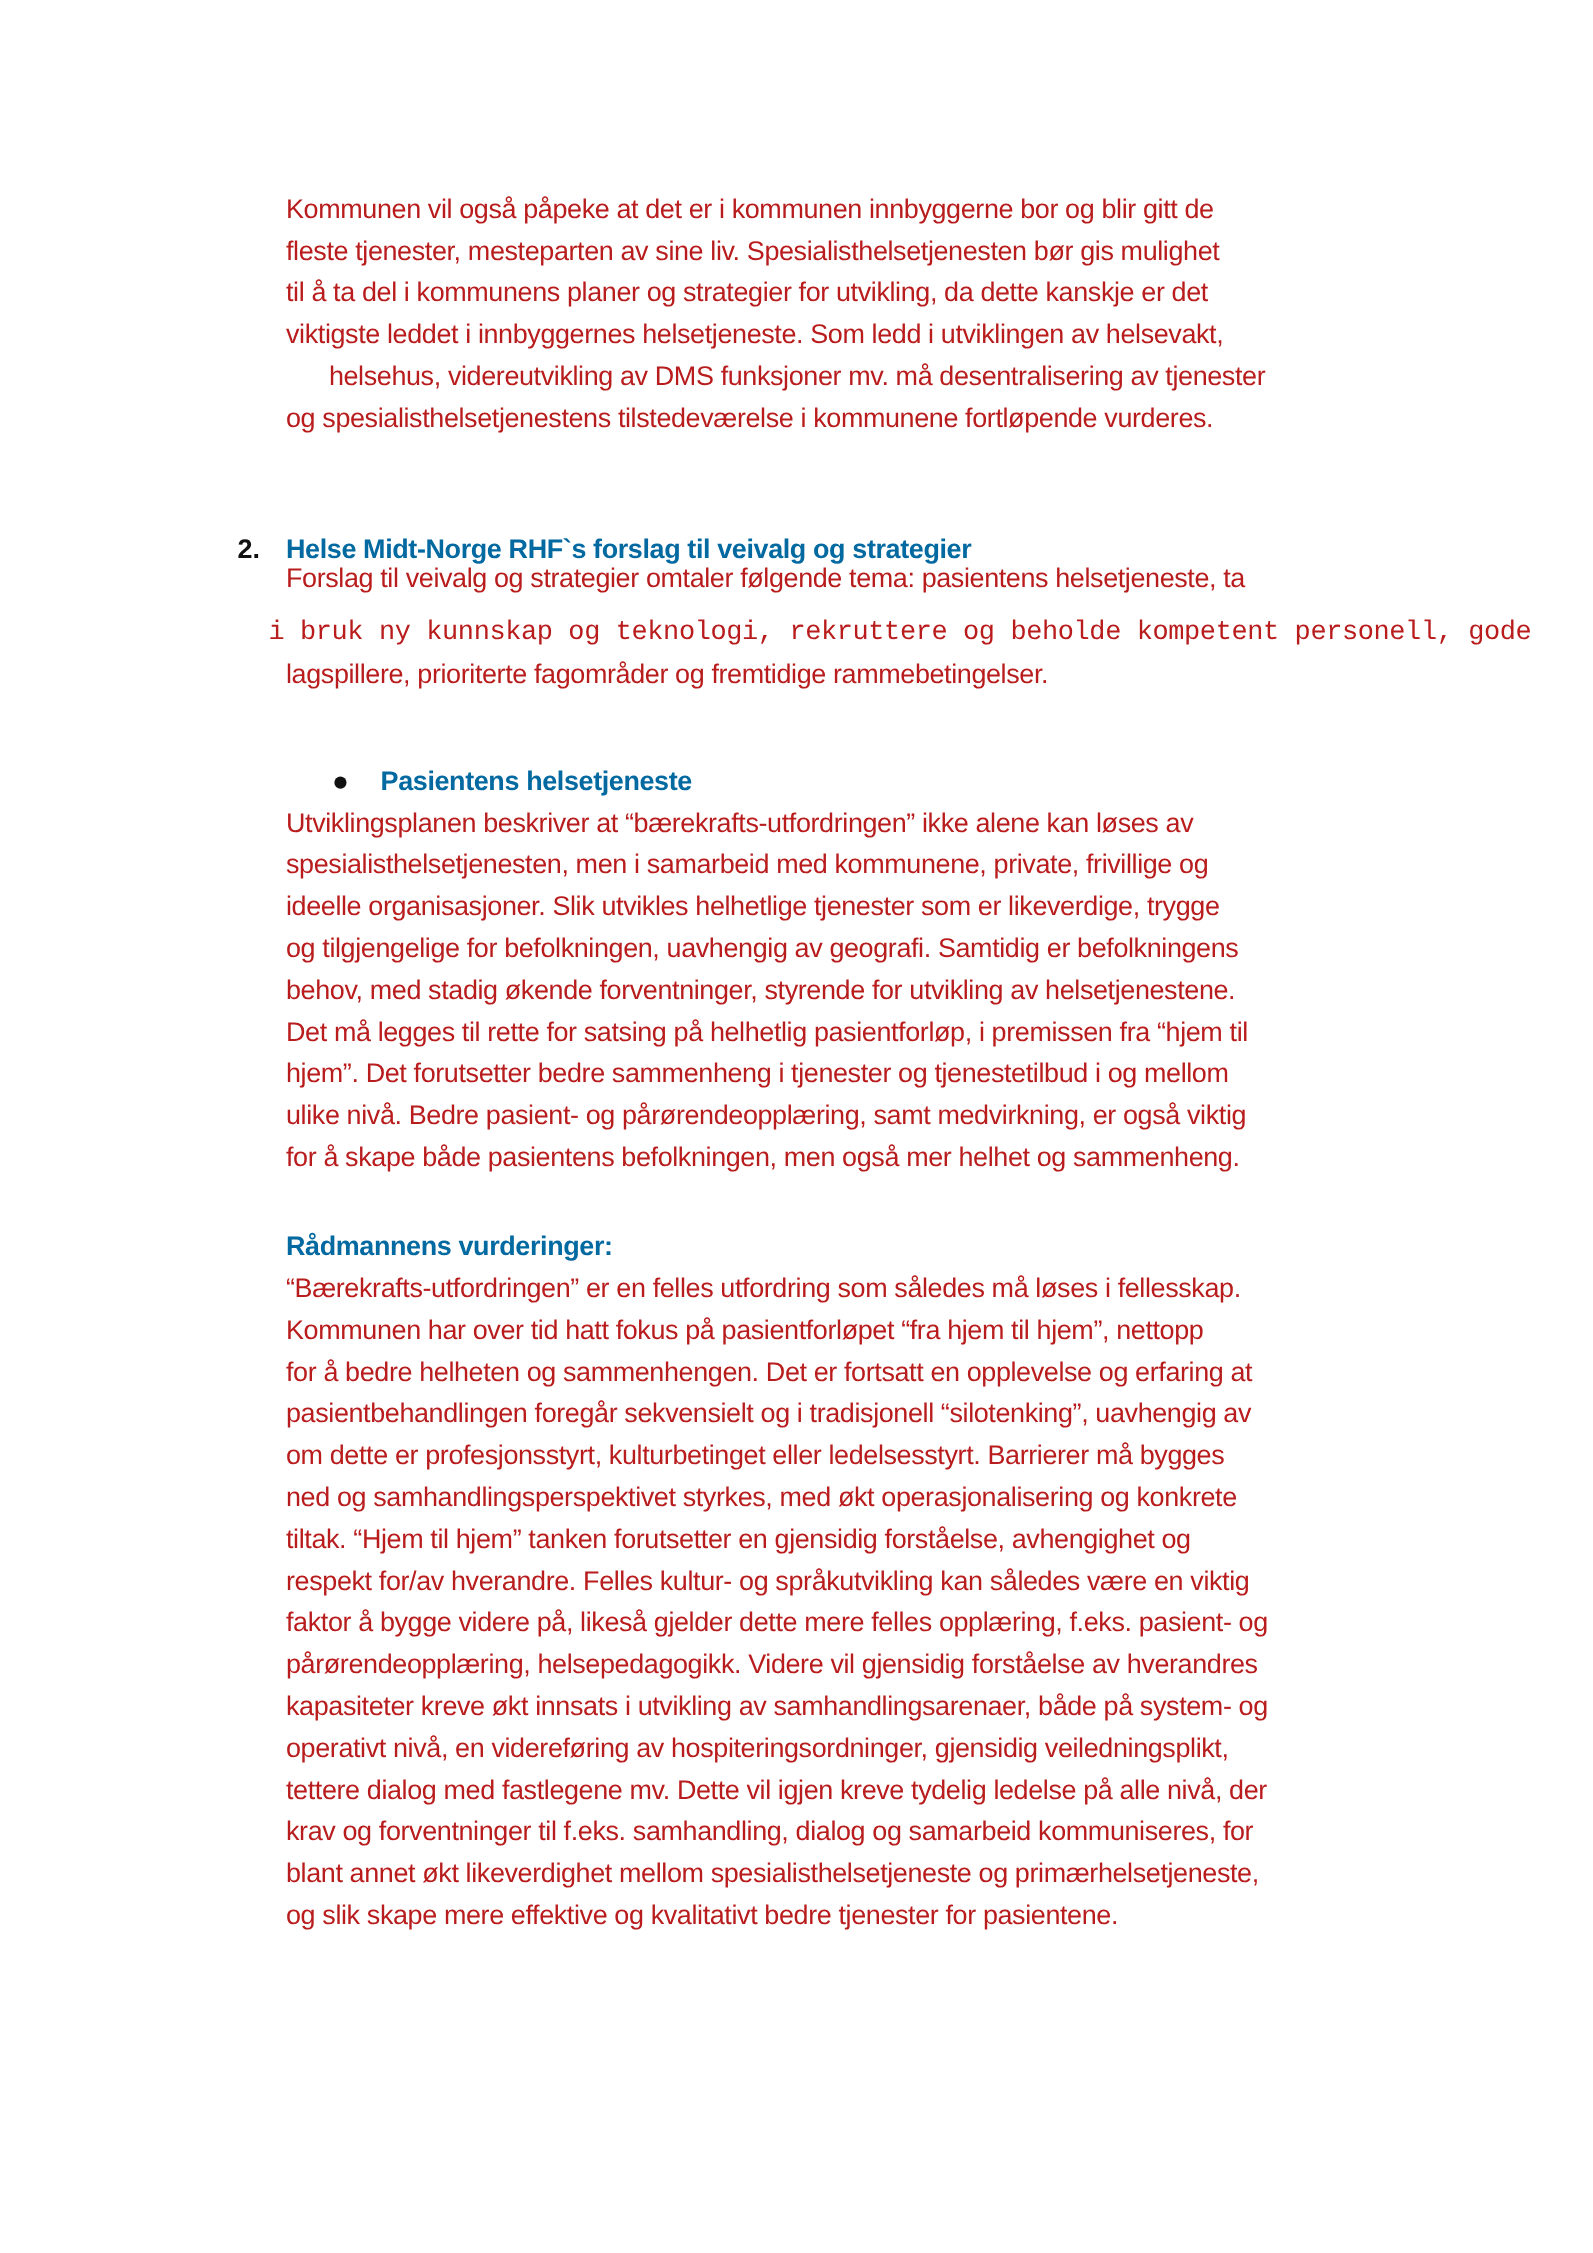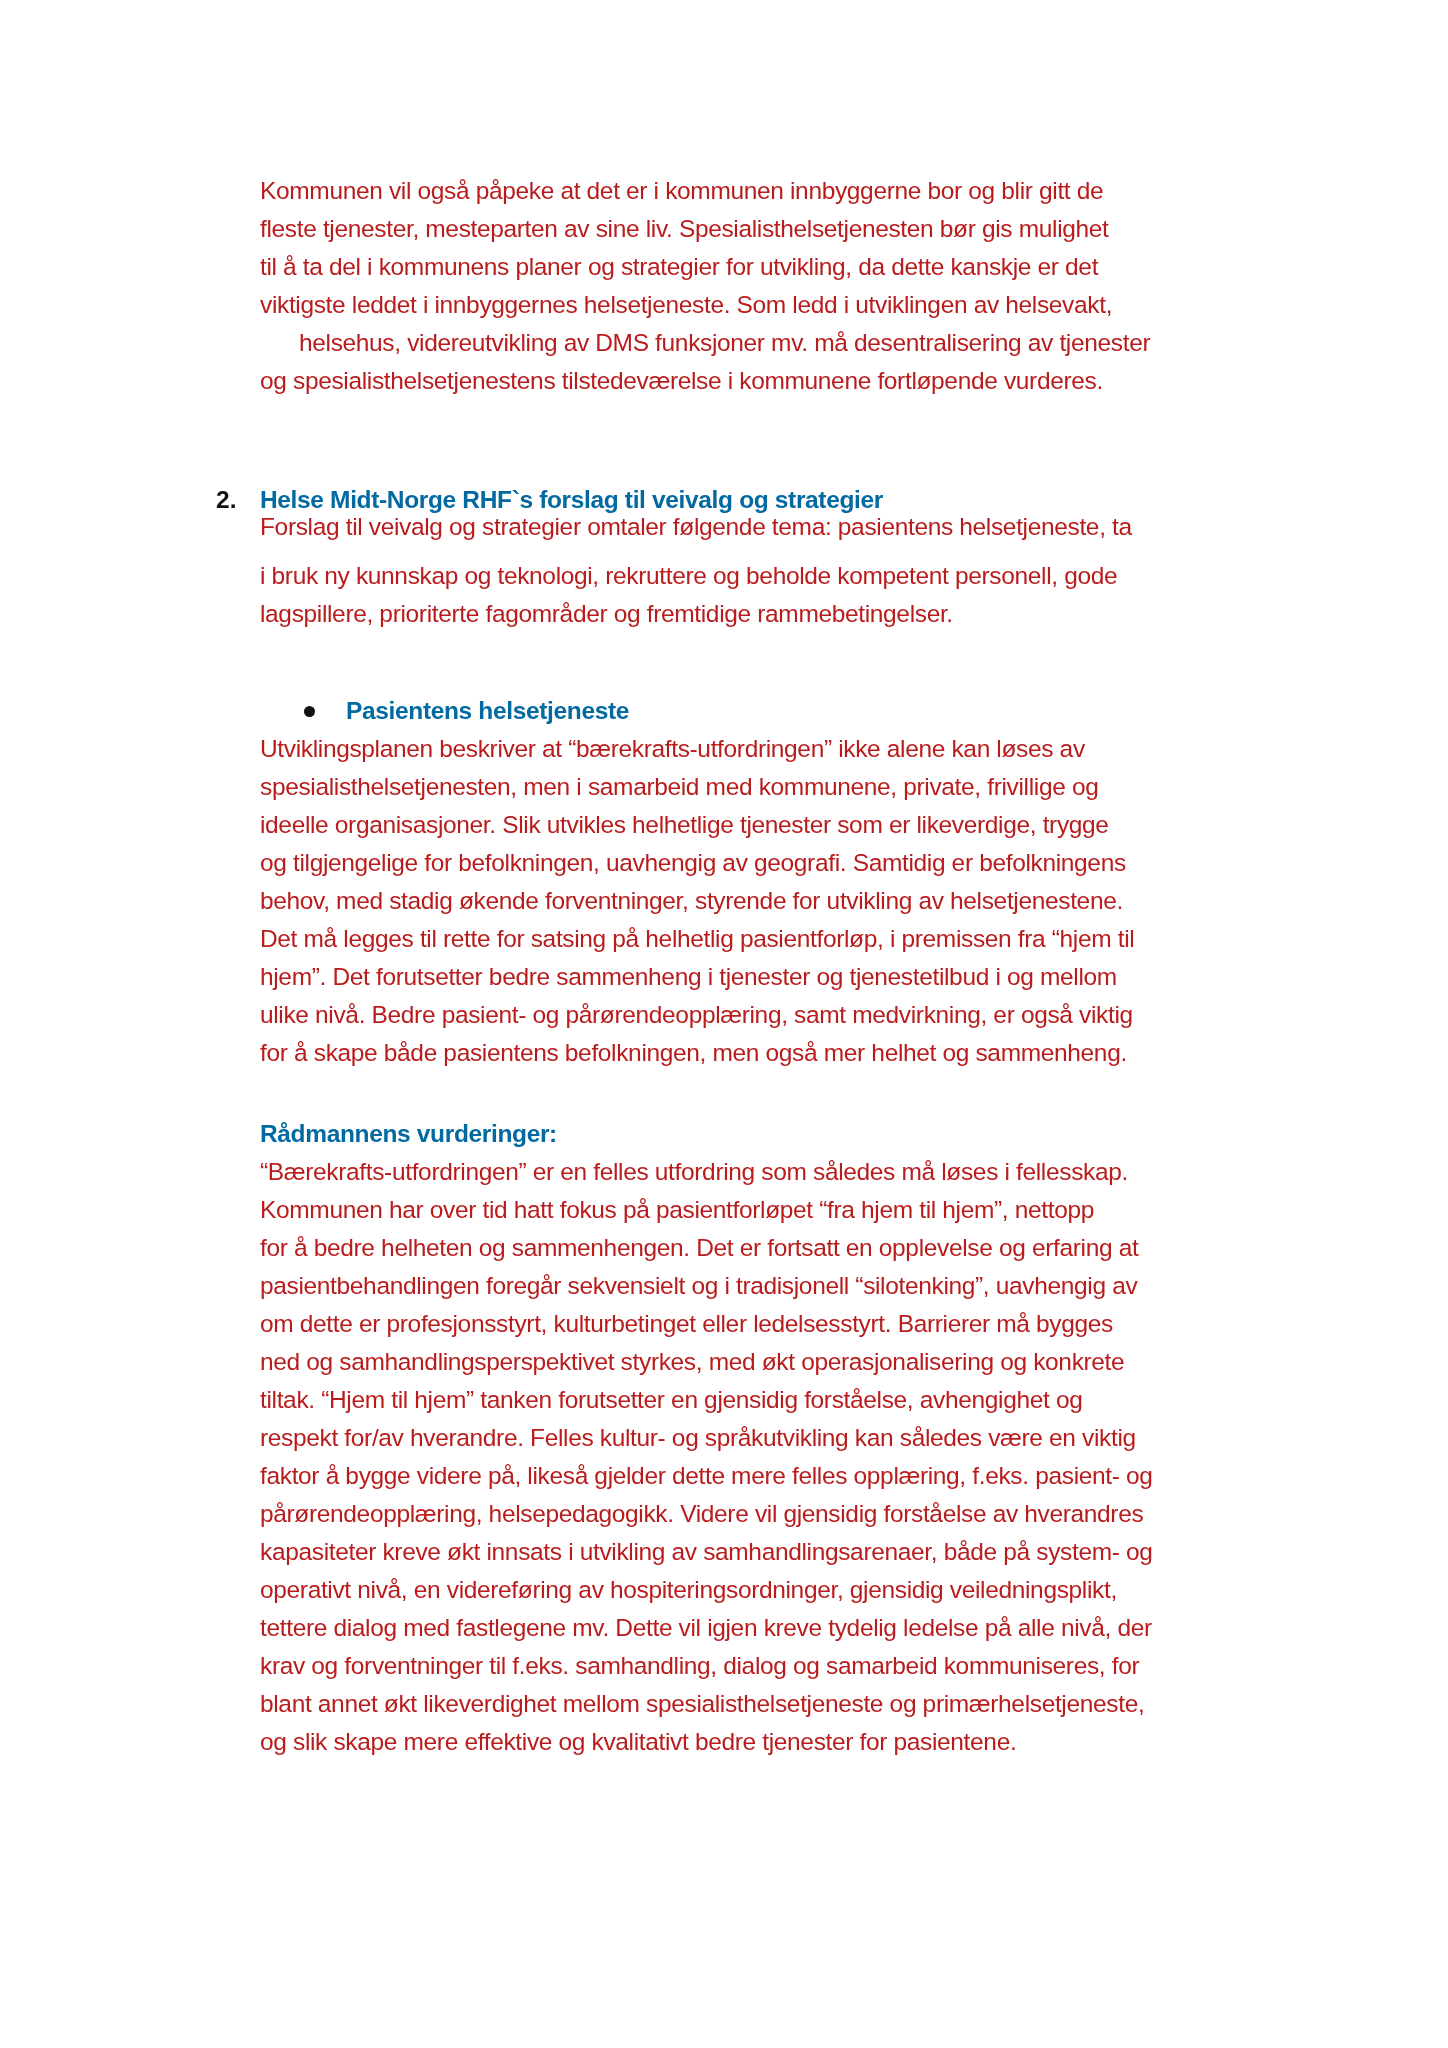--- a/index.html
+++ b/index.html
@@ -63,21 +63,21 @@
     <div class="line" style="left:260px; top:252px;">til å ta del i kommunens planer og strategier for utvikling, da dette kanskje er det</div>
     <div class="line" style="left:260px; top:290px;">viktigste leddet i innbyggernes helsetjeneste. Som ledd i utviklingen av helsevakt,</div>
     <div class="line" style="left:268px; top:328px;margin-left:31px;">helsehus, videreutvikling av DMS funksjoner mv. må desentralisering av tjenester</div>
     <div class="line" style="left:260px; top:366px;">og spesialisthelsetjenestens tilstedeværelse i kommunene fortløpende vurderes.</div>
   </div>
 
   <div>
     <div class="num" style="top:485px;">2.</div>
     <div class="line bold" style="left:260px; top:485px;">Helse Midt-Norge RHF`s forslag til veivalg og strategier</div>
     <div class="line" style="left:260px; top:512px;">Forslag til veivalg og strategier omtaler følgende tema: pasientens helsetjeneste, ta</div>
-    <div class="line" style="left:260px; top:561px;">i bruk ny kunnskap og teknologi, rekruttere og beholde kompetent personell, gode</div>
+    <div class="line" style="left:244px; top:561px;font-family:Liberation Mono, monospace;">i bruk ny kunnskap og teknologi, rekruttere og beholde kompetent personell, gode</div>
     <div class="line" style="left:260px; top:599px;">lagspillere, prioriterte fagområder og fremtidige rammebetingelser.</div>
   </div>
 
   <div>
     <div class="bullet" style="top:706px;"></div>
     <div class="line bold" style="left:346px; top:696px;">Pasientens helsetjeneste</div>
     <div class="line" style="left:260px; top:734px;">Utviklingsplanen beskriver at “bærekrafts-utfordringen” ikke alene kan løses av</div>
     <div class="line" style="left:260px; top:772px;">spesialisthelsetjenesten, men i samarbeid med kommunene, private, frivillige og</div>
     <div class="line" style="left:260px; top:810px;">ideelle organisasjoner. Slik utvikles helhetlige tjenester som er likeverdige, trygge</div>
     <div class="line" style="left:260px; top:848px;">og tilgjengelige for befolkningen, uavhengig av geografi. Samtidig er befolkningens</div>

